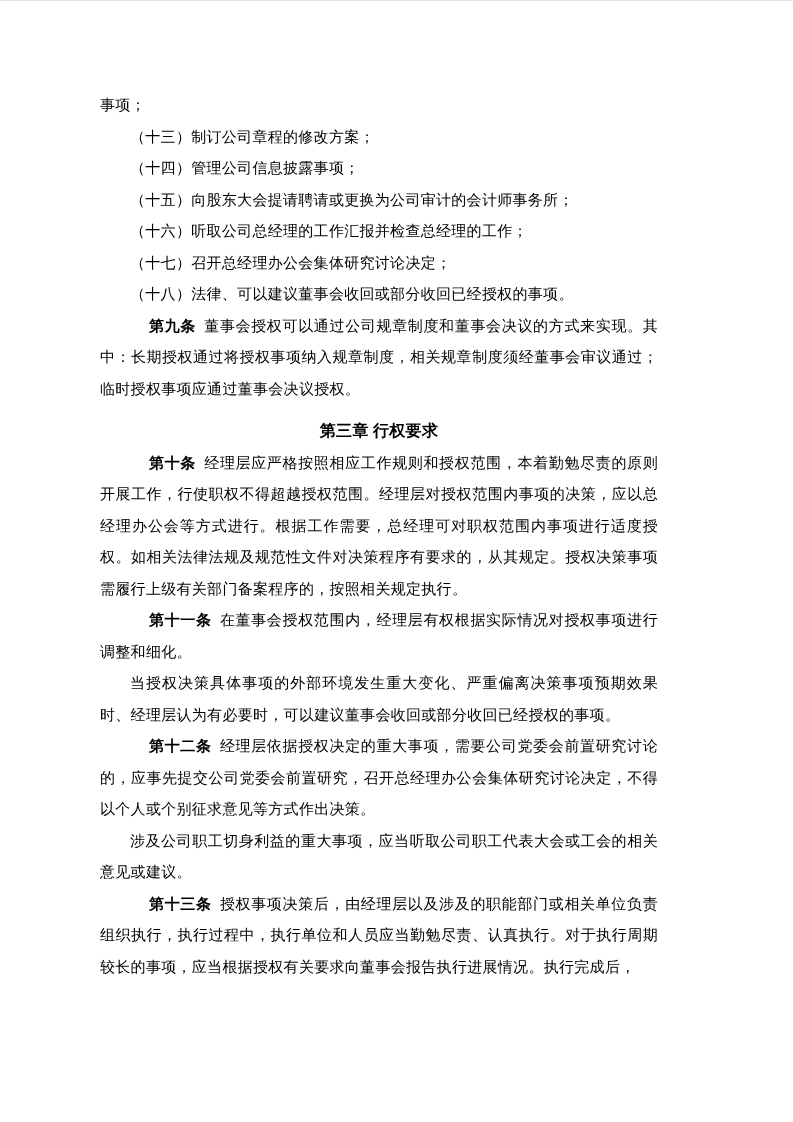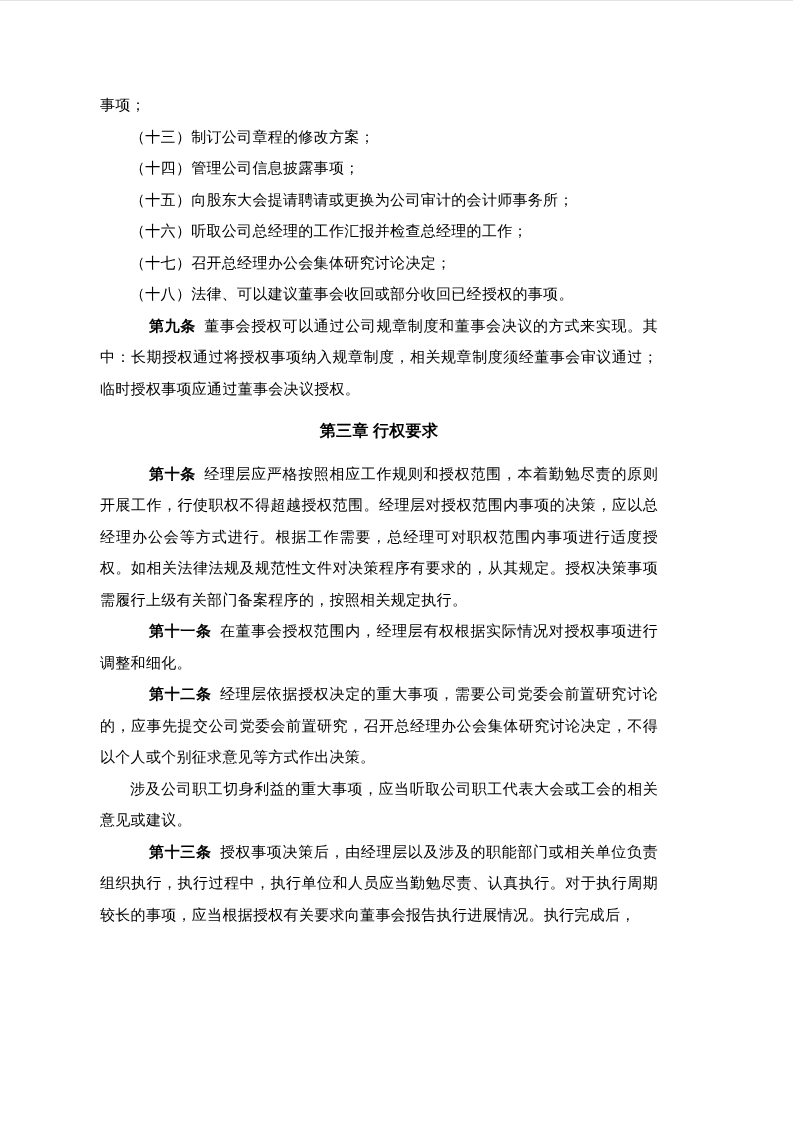--- a/index.html
+++ b/index.html
@@ -32,21 +32,21 @@
     letter-spacing: 0.3px;
   }
   .content p.indent {
     text-indent: 2em;
   }
   .content p.chapter {
     text-align: center;
     text-indent: 0;
     font-weight: bold;
     font-size: 16px;
-    margin: 10px 0 12px 0;
+    margin: 10px 0 1px 0;
   }
   .num {
     font-weight: bold;
     margin-right: 0.55em;
     margin-left: 19px;
   }
 </style>
 </head>
 <body>
 
@@ -75,20 +75,21 @@
     <p class="chapter">第三章 行权要求</p>
 
     <p class="indent">
       <span class="num">第十条</span><span>经理层应严格按照相应工作规则和授权范围，本着勤勉尽责的原则开展工作，行使职权不得超越授权范围。经理层对授权范围内事项的决策，应以总经理办公会等方式进行。根据工作需要，总经理可对职权范围内事项进行适度授权。如相关法律法规及规范性文件对决策程序有要求的，从其规定。授权决策事项需履行上级有关部门备案程序的，按照相关规定执行。</span>
     </p>
 
     <p class="indent">
       <span class="num">第十一条</span><span>在董事会授权范围内，经理层有权根据实际情况对授权事项进行调整和细化。</span>
     </p>
 
+    <p class="indent">当授权决策具体事项的外部环境发生重大变化、严重偏离决策事项预期效果时、经理层认为有必要时，可以建议董事会收回或部分收回已经授权的事项。</p>
 
     <p class="indent">
       <span class="num">第十二条</span><span>经理层依据授权决定的重大事项，需要公司党委会前置研究讨论的，应事先提交公司党委会前置研究，召开总经理办公会集体研究讨论决定，不得以个人或个别征求意见等方式作出决策。</span>
     </p>
 
     <p class="indent">涉及公司职工切身利益的重大事项，应当听取公司职工代表大会或工会的相关意见或建议。</p>
 
     <p class="indent">
       <span class="num">第十三条</span><span>授权事项决策后，由经理层以及涉及的职能部门或相关单位负责组织执行，执行过程中，执行单位和人员应当勤勉尽责、认真执行。对于执行周期较长的事项，应当根据授权有关要求向董事会报告执行进展情况。执行完成后，</span>
     </p>

